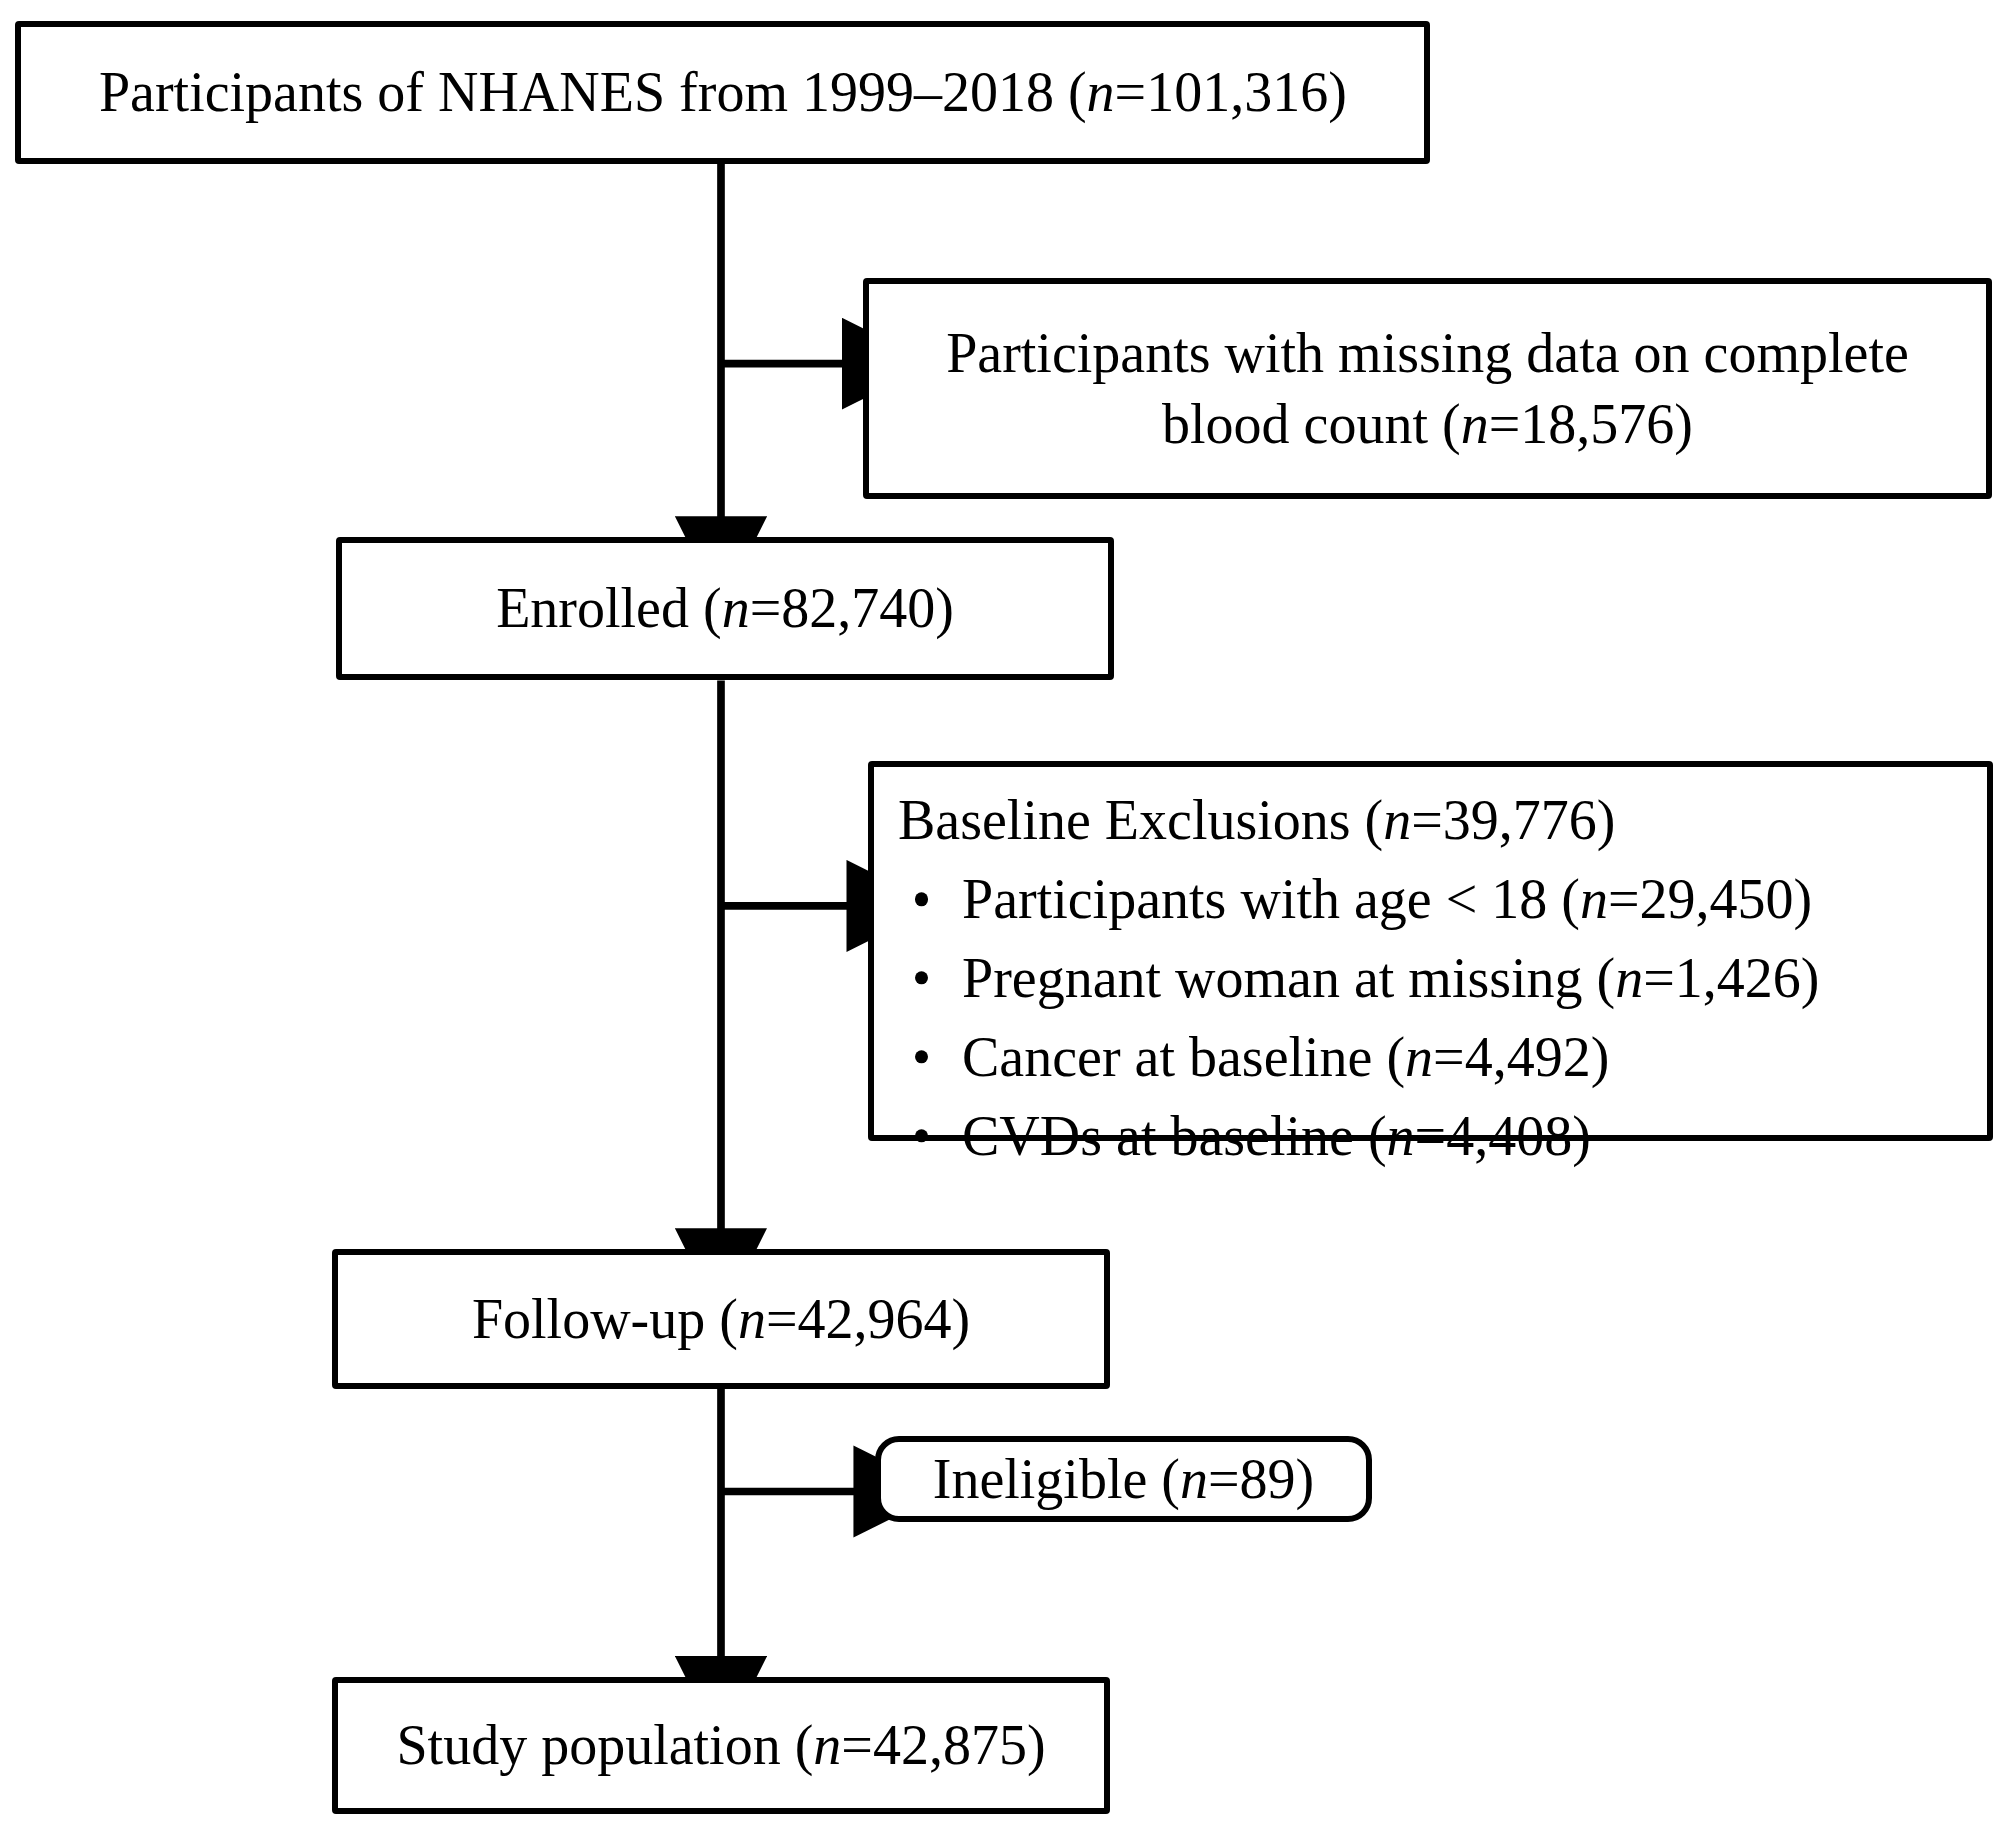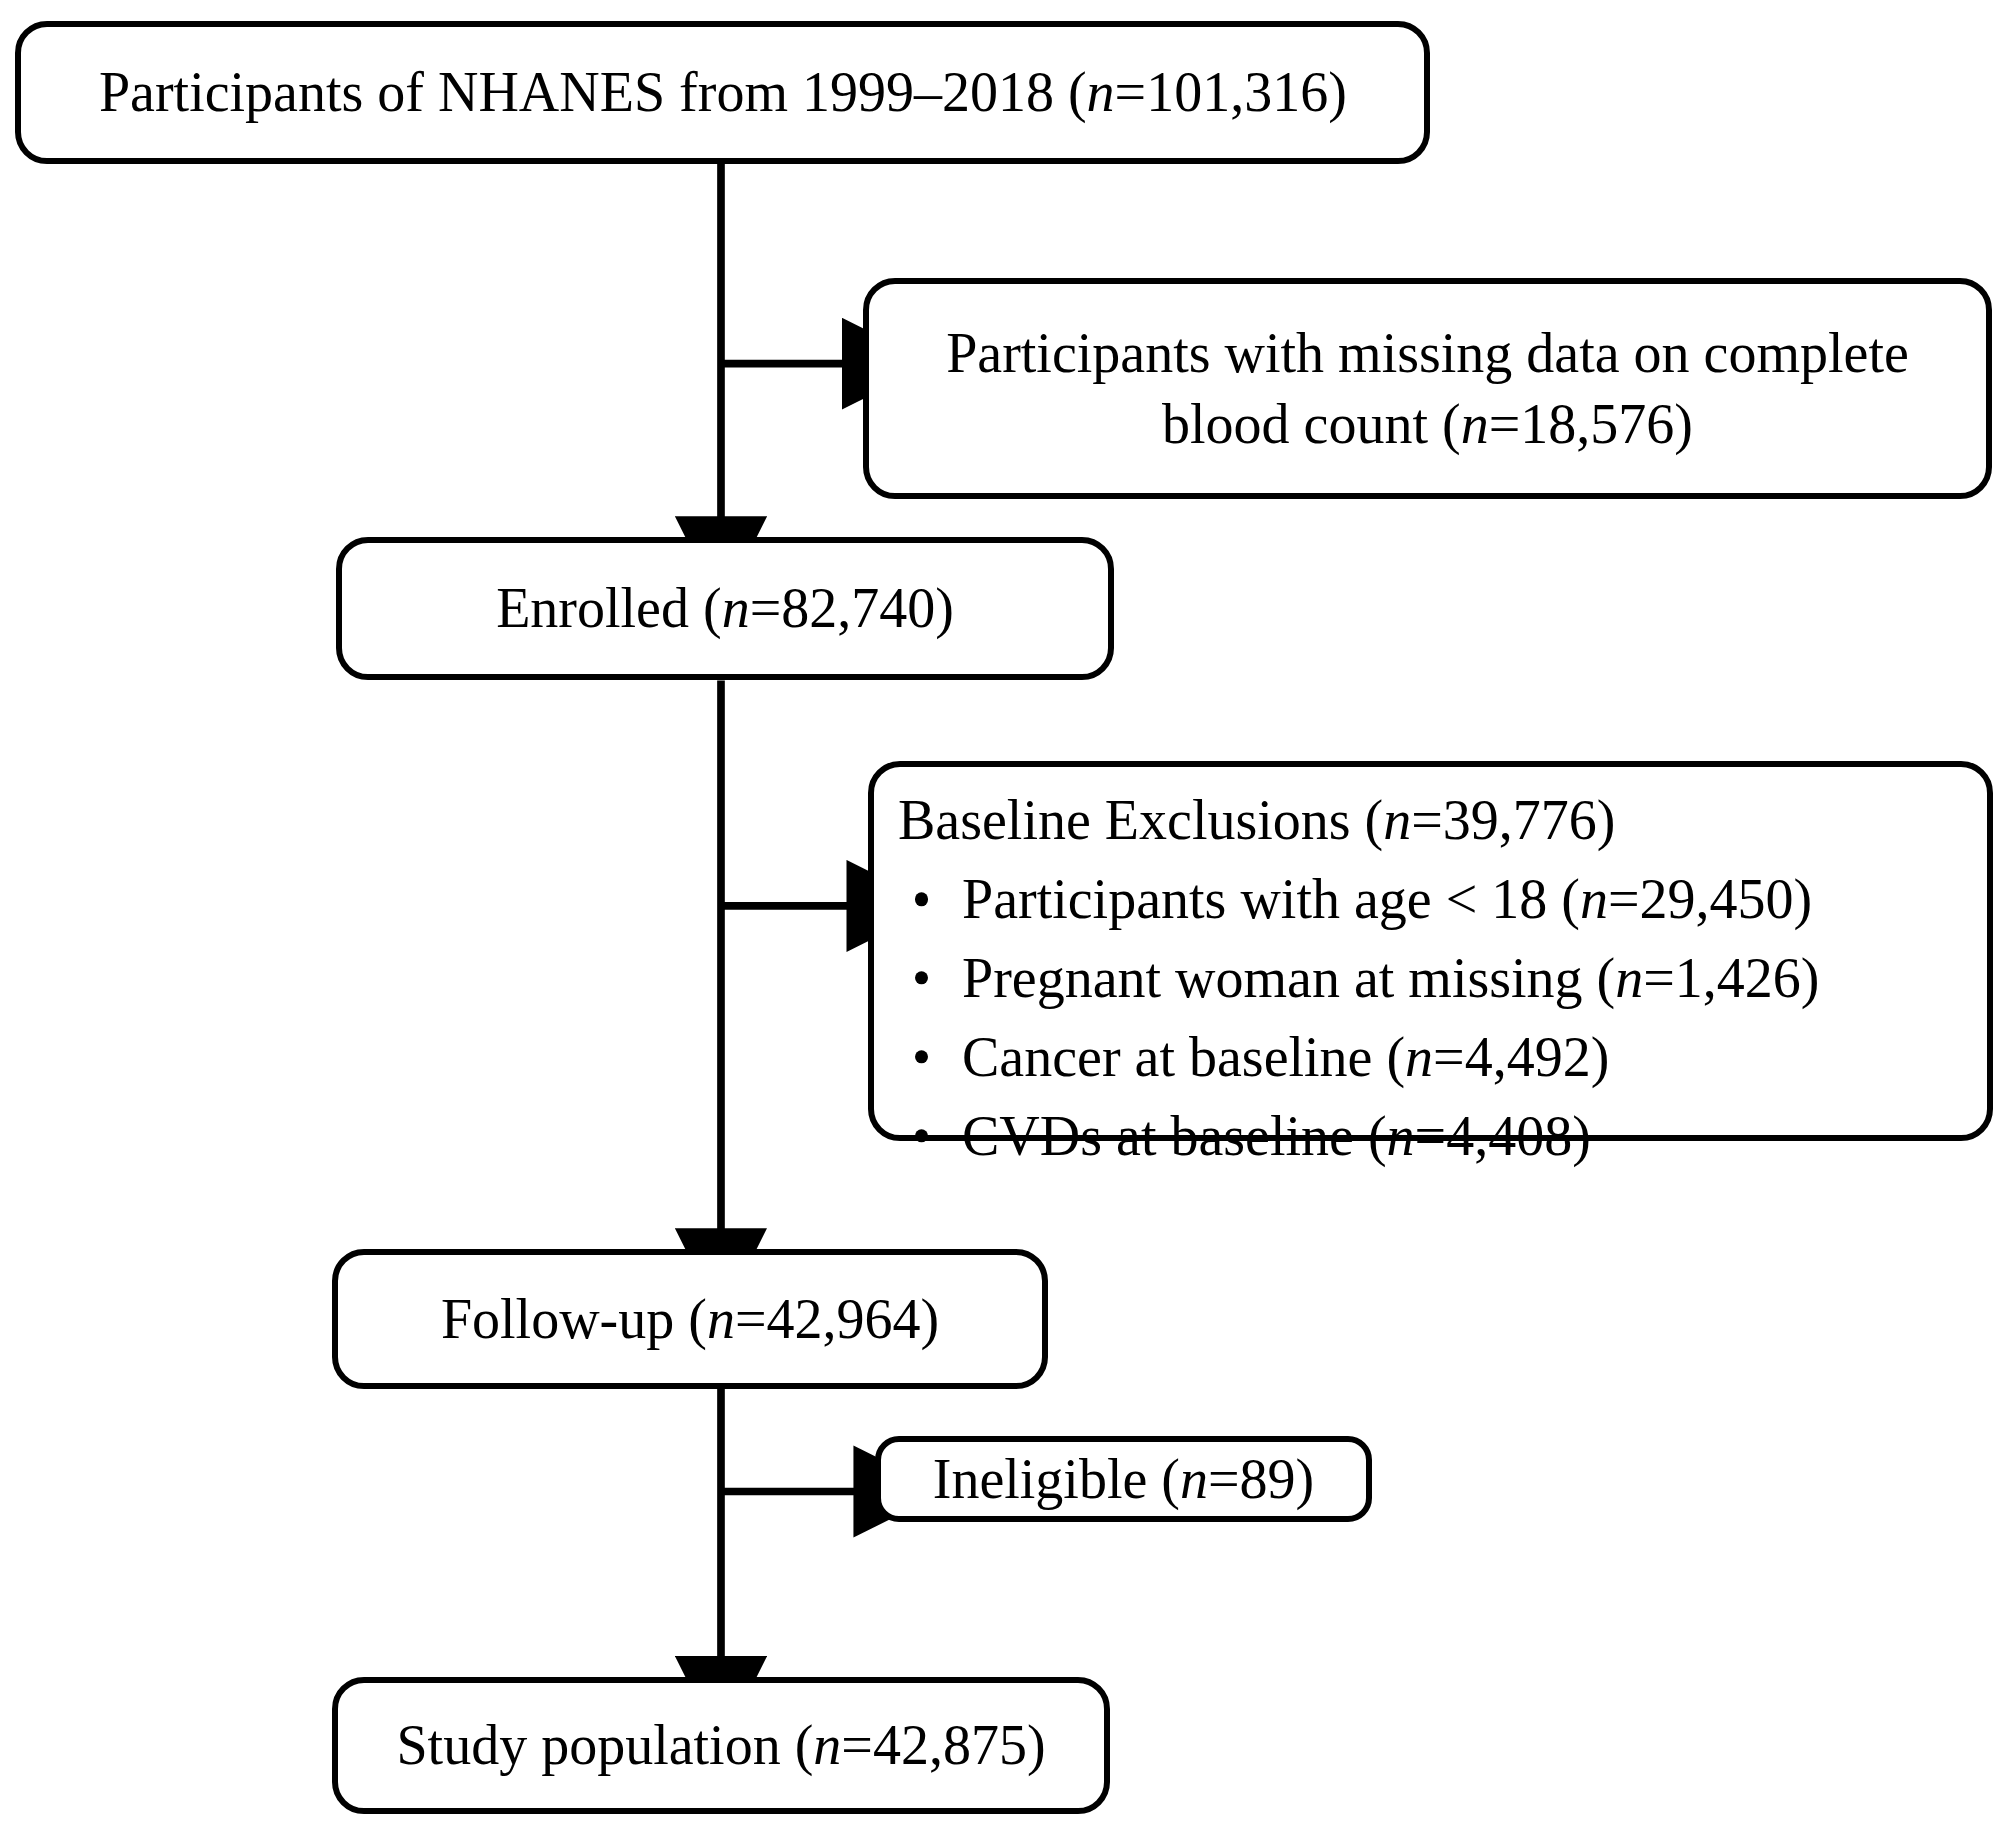--- a/index.html
+++ b/index.html
@@ -25,21 +25,21 @@
     top: 0;
     width: 2015px;
     height: 1844px;
     pointer-events: none;
   }
   .node {
     position: absolute;
     box-sizing: border-box;
     background: #ffffff;
     border: 6.3px solid #000000;
-    border-radius: 32px;
+    border-radius: 4px;
     display: flex;
     align-items: center;
     justify-content: center;
     text-align: center;
     line-height: 1.26;
     font-size: 56px;
     padding: 0 19.5px;
   }
   .node.left-align {
     display: block;
@@ -144,21 +144,21 @@
         <span class="dot"></span>
         <span class="txt">Cancer at baseline (</span><span class="ital">n</span><span class="txt">=4,492)</span>
       </li>
       <li>
         <span class="dot"></span>
         <span class="txt">CVDs at baseline (</span><span class="ital">n</span><span class="txt">=4,408)</span>
       </li>
     </ul>
   </div>
 
-  <div class="node" style="left:332px; top:1249px; width:716px; height:140px;">
+  <div class="node" style="left:332px; top:1249px; width:778px; height:140px;">
     <span>
       <span class="txt">Follow-up (</span><span class="ital">n</span><span class="txt">=42,964)</span>
     </span>
   </div>
 
   <div class="node" style="left:875px; top:1436px; width:497px; height:86px; border-radius:24px;">
     <span>
       <span class="txt">Ineligible (</span><span class="ital">n</span><span class="txt">=89)</span>
     </span>
   </div>

